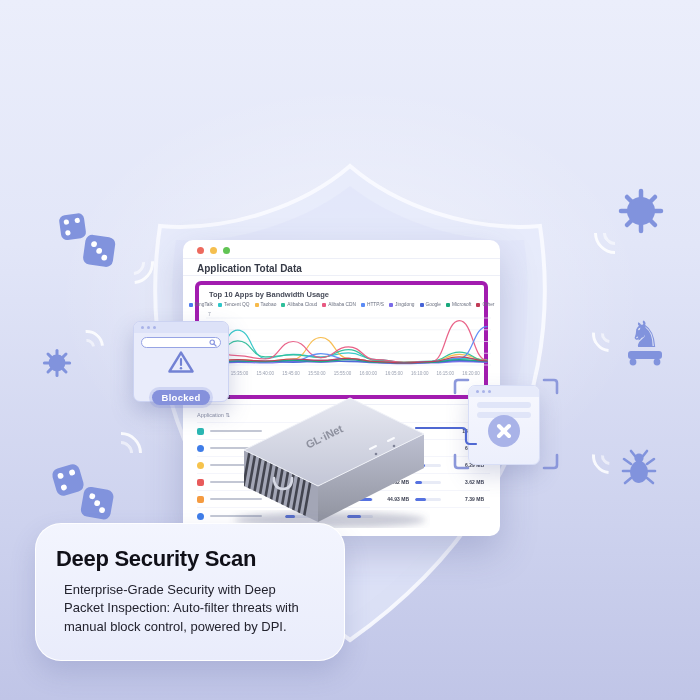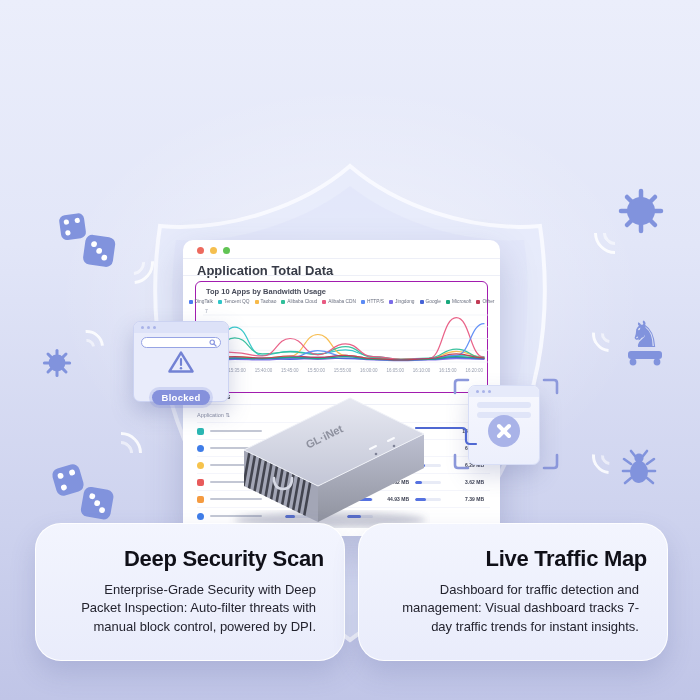--- a/index.html
+++ b/index.html
@@ -19,23 +19,23 @@
   .ripple::before,.ripple::after{content:"";position:absolute;border-radius:50%;border:3px solid transparent;}
   .ripple::before{inset:0;border-top-color:rgba(255,255,255,.85);}
   .ripple::after{inset:9px;border-top-color:rgba(255,255,255,.55);}
   .knight{display:block;font-family:"DejaVu Sans",sans-serif;font-size:36px;line-height:34px;color:#8193dd;}
   
   .window{position:absolute;left:183px;top:240px;width:317px;height:296px;background:#fff;
     border-radius:10px;box-shadow:0 16px 36px rgba(70,80,140,.25);z-index:3;}
   .titlebar{position:absolute;left:14px;top:7px;display:flex;gap:6px;}
   .dot{width:7px;height:7px;border-radius:50%;}
   .dot.r{background:#ed6a5e}.dot.y{background:#f5bf4f}.dot.g{background:#61c454}
-  .win-title{position:absolute;left:14px;top:23px;font-size:13px;font-weight:700;color:#373b47;}
+  .win-title{position:absolute;left:14px;top:23px;font-size:10px;font-weight:700;color:#373b47;}
   .hdiv{position:absolute;left:0;right:0;height:1px;background:#edeff7;}
-  .panel{position:absolute;left:12px;right:12px;top:41px;height:110px;border:1px solid #a21caf;border-radius:6px;}
+  .panel{position:absolute;left:12px;right:12px;top:41px;height:110px;border:4px solid #a21caf;border-radius:6px;}
   .panel-title{position:absolute;left:10px;top:5px;font-size:7.5px;font-weight:700;color:#474b59;}
   .legend{position:absolute;left:4px;right:4px;top:17px;display:flex;justify-content:center;gap:5px;flex-wrap:nowrap;}
   .lg-item{display:flex;align-items:center;gap:2px;font-size:4.8px;color:#6b7080;white-space:nowrap;}
   .sw{width:4px;height:4px;border-radius:1px;display:inline-block;}
   .chart-wrap{position:absolute;left:3px;right:3px;top:28px;height:56px;}
   .ymax{position:absolute;left:6px;top:-2px;font-size:5px;color:#9aa0b0;}
   .xlabels{position:absolute;left:6px;right:4px;top:86px;display:flex;justify-content:space-between;}
   .xt{font-size:4.5px;color:#9aa0b0;white-space:nowrap;}
   .stats-title{position:absolute;left:14px;top:152px;font-size:7.5px;font-weight:700;color:#373b47;}
   .table{position:absolute;left:14px;right:10px;top:172px;}
@@ -65,21 +65,21 @@
   .scan{position:absolute;left:468px;top:385px;width:70px;height:78px;border-radius:7px;
     background:linear-gradient(180deg,#f7f8fe,#eceffc);border:1px solid #d8def6;
     box-shadow:0 10px 22px rgba(80,90,150,.22);z-index:4;}
   .scan .line{position:absolute;left:8px;right:8px;height:6px;background:#e0e5f8;border-radius:3px;}
   .xcirc{position:absolute;left:19px;top:29px;width:32px;height:32px;border-radius:50%;background:#a9b3e8;
     display:flex;align-items:center;justify-content:center;}
   .connector{position:absolute;left:414px;top:422px;z-index:5;}
   
   .router{position:absolute;left:226px;top:388px;z-index:6;}
   
-  .card{position:absolute;top:523px;width:310px;height:138px;border-radius:26px;z-index:7;text-align:right;
+  .card{position:absolute;top:523px;width:310px;height:138px;border-radius:26px;z-index:7;text-align:left;
     background:linear-gradient(180deg,#f3f5fe,#e9ecfb);border:1.5px solid rgba(255,255,255,.95);
     box-shadow:0 12px 26px rgba(80,90,150,.20);box-sizing:border-box;padding:22px 20px 0 20px;}
   .card.left{left:35px;} .card.right{left:358px;}
   .card h2{margin:0 0 9px 0;font-size:22px;font-weight:800;color:#101018;letter-spacing:-.3px;}
   .card p{margin:8px;font-size:13px;line-height:1.42;color:#23232e;}
 </style>
 </head>
 <body>
 
 <div class="stage">
@@ -503,18 +503,14 @@
       <line x1="162" y1="53" x2="168" y2="50" stroke="#fafbfe" stroke-width="2" stroke-linecap="round"></line>
       <circle cx="150" cy="66" r="1.3" fill="#7e8296"></circle>
         <circle cx="168" cy="58" r="1.3" fill="#7e8296"></circle>
     </g>
   </svg>
 
   <div class="card left">
     <h2>Deep Security Scan</h2>
     <p>Enterprise-Grade Security with Deep Packet Inspection: Auto-filter threats with manual block control, powered by DPI.</p>
   </div>
-  <div class="card right">
-    <h2>Live Traffic Map</h2>
-    <p>Dashboard for traffic detection and management: Visual dashboard tracks 7-day traffic trends for instant insights.</p>
-  </div>
 
 </div>
 
 </body></html>

